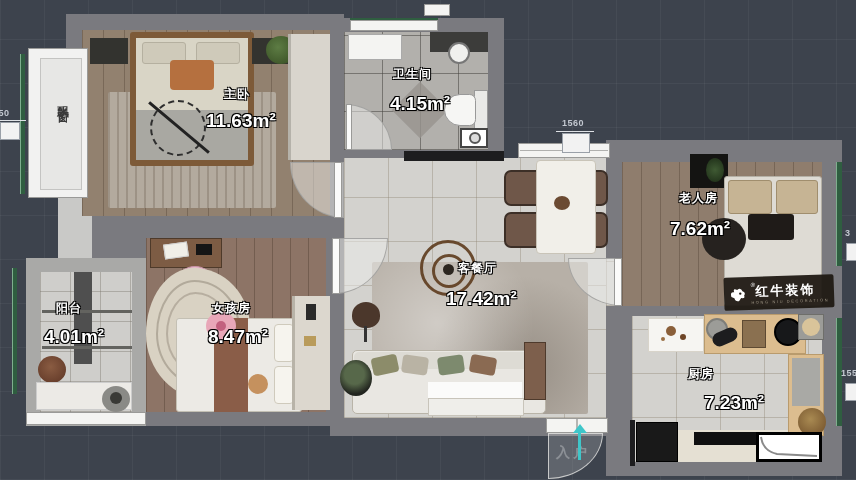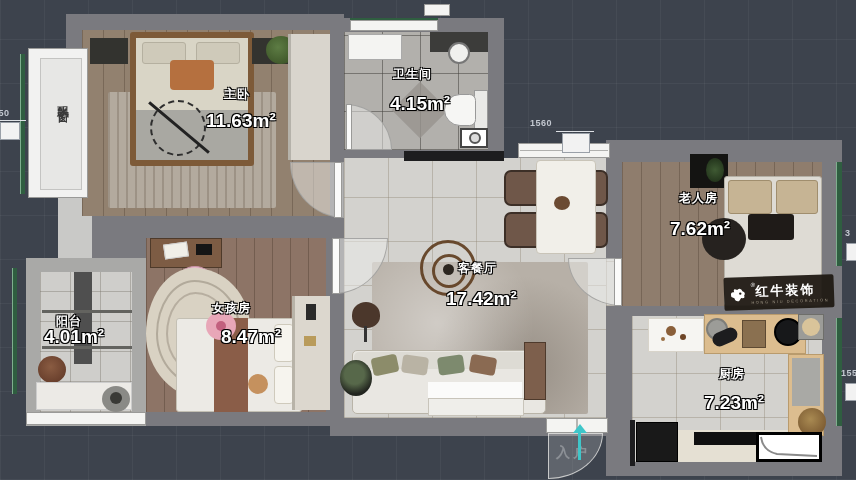--- a/index.html
+++ b/index.html
@@ -221,27 +221,27 @@
 
   <div class="lbl lbl-name" style="left:224px;top:86px;">主卧</div>
   <div class="lbl lbl-area" style="left:206px;top:110px;">11.63m²</div>
   <div class="lbl lbl-name" style="left:393px;top:66px;">卫生间</div>
   <div class="lbl lbl-area" style="left:390px;top:93px;">4.15m²</div>
   <div class="lbl lbl-name" style="left:458px;top:260px;">客餐厅</div>
   <div class="lbl lbl-area" style="left:446px;top:288px;">17.42m²</div>
   <div class="lbl lbl-name" style="left:679px;top:190px;">老人房</div>
   <div class="lbl lbl-area" style="left:670px;top:218px;text-align:center;">7.62m²</div>
   <div class="lbl lbl-name" style="left:212px;top:300px;">女孩房</div>
-  <div class="lbl lbl-area" style="left:221px;top:326px;">8.47m²</div>
-  <div class="lbl lbl-name" style="left:56px;top:313px;">阳台</div>
+  <div class="lbl lbl-area" style="left:208px;top:326px;">8.47m²</div>
+  <div class="lbl lbl-name" style="left:56px;top:300px;">阳台</div>
   <div class="lbl lbl-area" style="left:44px;top:326px;">4.01m²</div>
-  <div class="lbl lbl-name" style="left:719px;top:366px;">厨房</div>
+  <div class="lbl lbl-name" style="left:688px;top:366px;">厨房</div>
   <div class="lbl lbl-area" style="left:704px;top:392px;">7.23m²</div>
 
-  <div class="dim" style="left:530px;top:118px;text-align:center;">1560</div>
+  <div class="dim" style="left:562px;top:118px;text-align:center;">1560</div>
   <div class="dimline" style="left:556px;top:131px;width:38px;"></div>
   <div class="tick" style="left:562px;top:133px;width:26px;height:18px;"></div>
 
   <div class="dim" style="left:-7px;top:108px;">350</div>
   <div class="dimline" style="left:0;top:120px;width:26px;"></div>
   <div class="tick" style="left:0;top:122px;width:18px;height:16px;"></div>
 
   <div class="dim" style="left:845px;top:228px;">3</div>
   <div class="tick" style="left:846px;top:243px;width:10px;height:16px;"></div>
 

